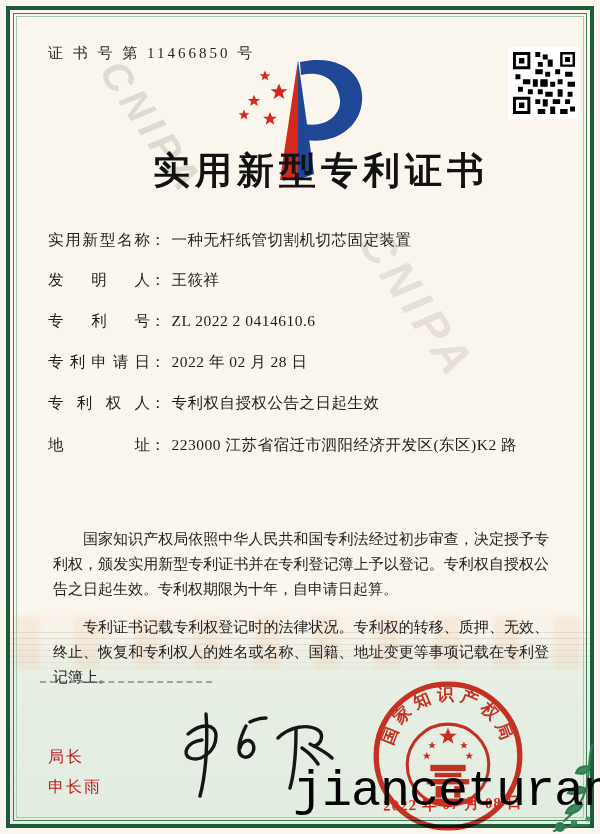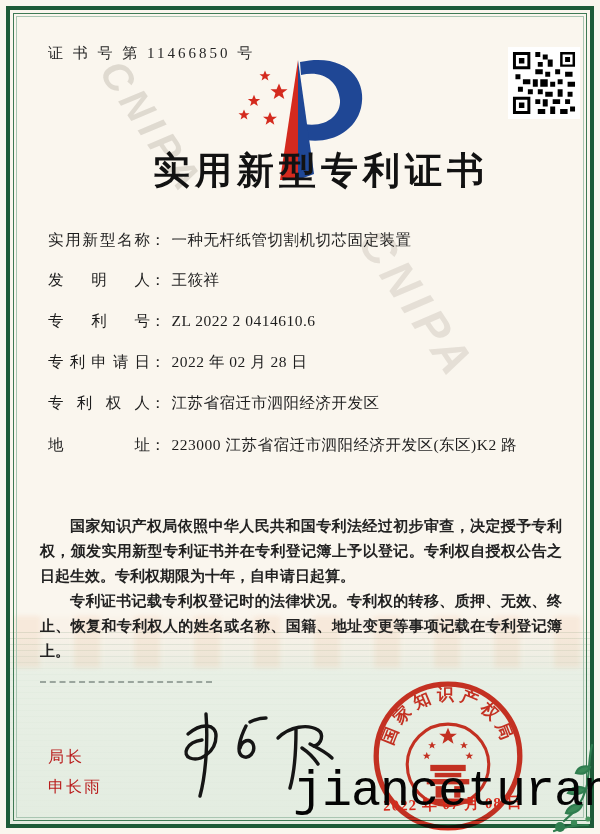--- a/index.html
+++ b/index.html
@@ -34,21 +34,21 @@
   }
   .field-row{position:absolute;left:48px;font-size:15.5px;color:#1d1d1d;z-index:2;white-space:nowrap;}
   .flabel{display:inline-block;width:102px;text-align:justify;text-align-last:justify;vertical-align:bottom;}
   .fcolon{display:inline-block;margin-right:6px;}
   .fvalue{letter-spacing:.5px;}
   .row-right{position:absolute;left:315px;top:0;}
   .body-text{
     position:absolute;left:40px;width:522px;top:514px;z-index:2;
     font-size:15px;line-height:25px;text-align:justify;color:#222;
   }
-  .body-text p{margin:0;text-indent:2em;font-weight:bold;}
+  .body-text p{margin:13px;text-indent:2em;}
   .microdash{position:absolute;left:40px;top:681px;width:172px;border-top:2px dashed #5c6a64;opacity:.55;z-index:2;}
   .wm-cnipa{
     position:absolute;z-index:1;font-family:"Liberation Sans","DejaVu Sans",sans-serif;
     font-weight:bold;font-style:italic;color:rgba(186,179,166,.42);letter-spacing:6px;
     transform-origin:left top;pointer-events:none;
   }
   .wm-1{left:128px;top:52px;font-size:40px;transform:rotate(56deg);}
   .wm-2{left:392px;top:218px;font-size:46px;transform:rotate(56deg);color:rgba(190,184,172,.36);}
   .footer-left{position:absolute;left:48px;top:742px;z-index:2;
     font-family:"Liberation Sans","DejaVu Sans",sans-serif;font-size:16px;color:#b91c1c;letter-spacing:2px;line-height:30px;}
@@ -116,21 +116,21 @@
   <div class="field-row" style="top:270px">
     <span class="flabel">发明人</span><span class="fcolon">：</span><span class="fvalue">王筱祥</span>
   </div>
   <div class="field-row" style="top:311px">
     <span class="flabel">专利号</span><span class="fcolon">：</span><span class="fvalue">ZL 2022 2 0414610.6</span>
   </div>
   <div class="field-row" style="top:352px">
     <span class="flabel">专利申请日</span><span class="fcolon">：</span><span class="fvalue">2022 年 02 月 28 日</span>
   </div>
   <div class="field-row" style="top:393px">
-    <span class="flabel">专利权人</span><span class="fcolon">：</span><span class="fvalue">江苏省宿迁市泗阳经济开发区</span>
+    <span class="flabel">专利权人</span><span class="fcolon">：</span><span class="fvalue">专利权自授权公告之日起生效</span>
   </div>
   <div class="field-row" style="top:435px">
     <span class="flabel">地址</span><span class="fcolon">：</span><span class="fvalue">223000 江苏省宿迁市泗阳经济开发区(东区)K2 路</span>
   </div>
 
   <div class="body-text">
     <p>国家知识产权局依照中华人民共和国专利法经过初步审查，决定授予专利权，颁发实用新型专利证书并在专利登记簿上予以登记。专利权自授权公告之日起生效。专利权期限为十年，自申请日起算。</p>
     <p>专利证书记载专利权登记时的法律状况。专利权的转移、质押、无效、终止、恢复和专利权人的姓名或名称、国籍、地址变更等事项记载在专利登记簿上。</p>
   </div>
 

